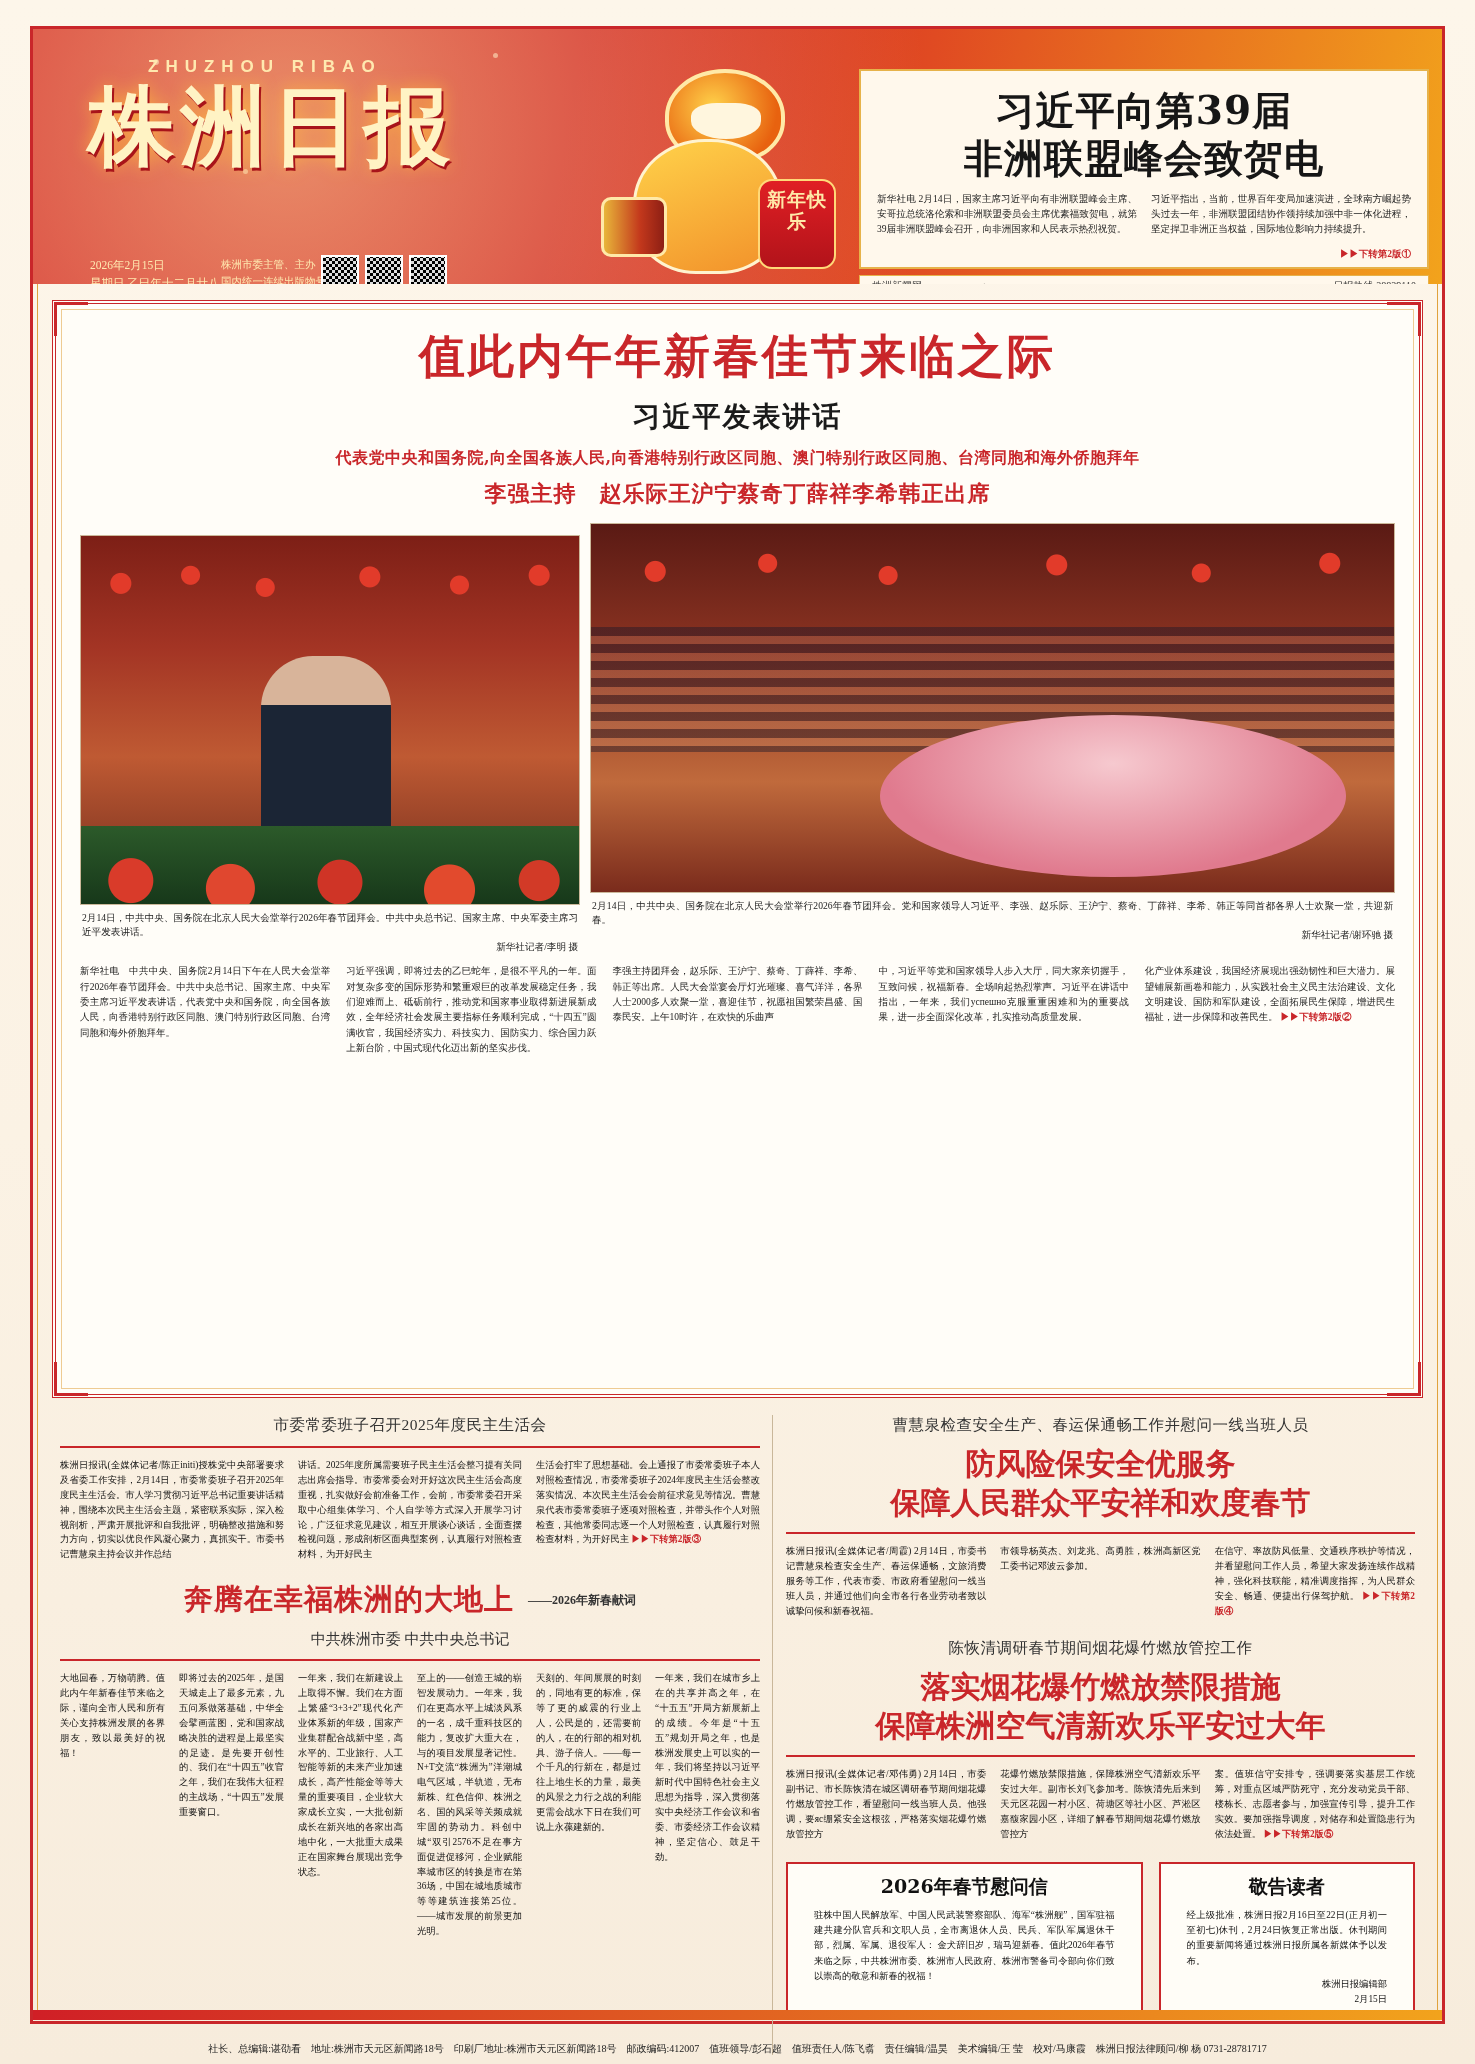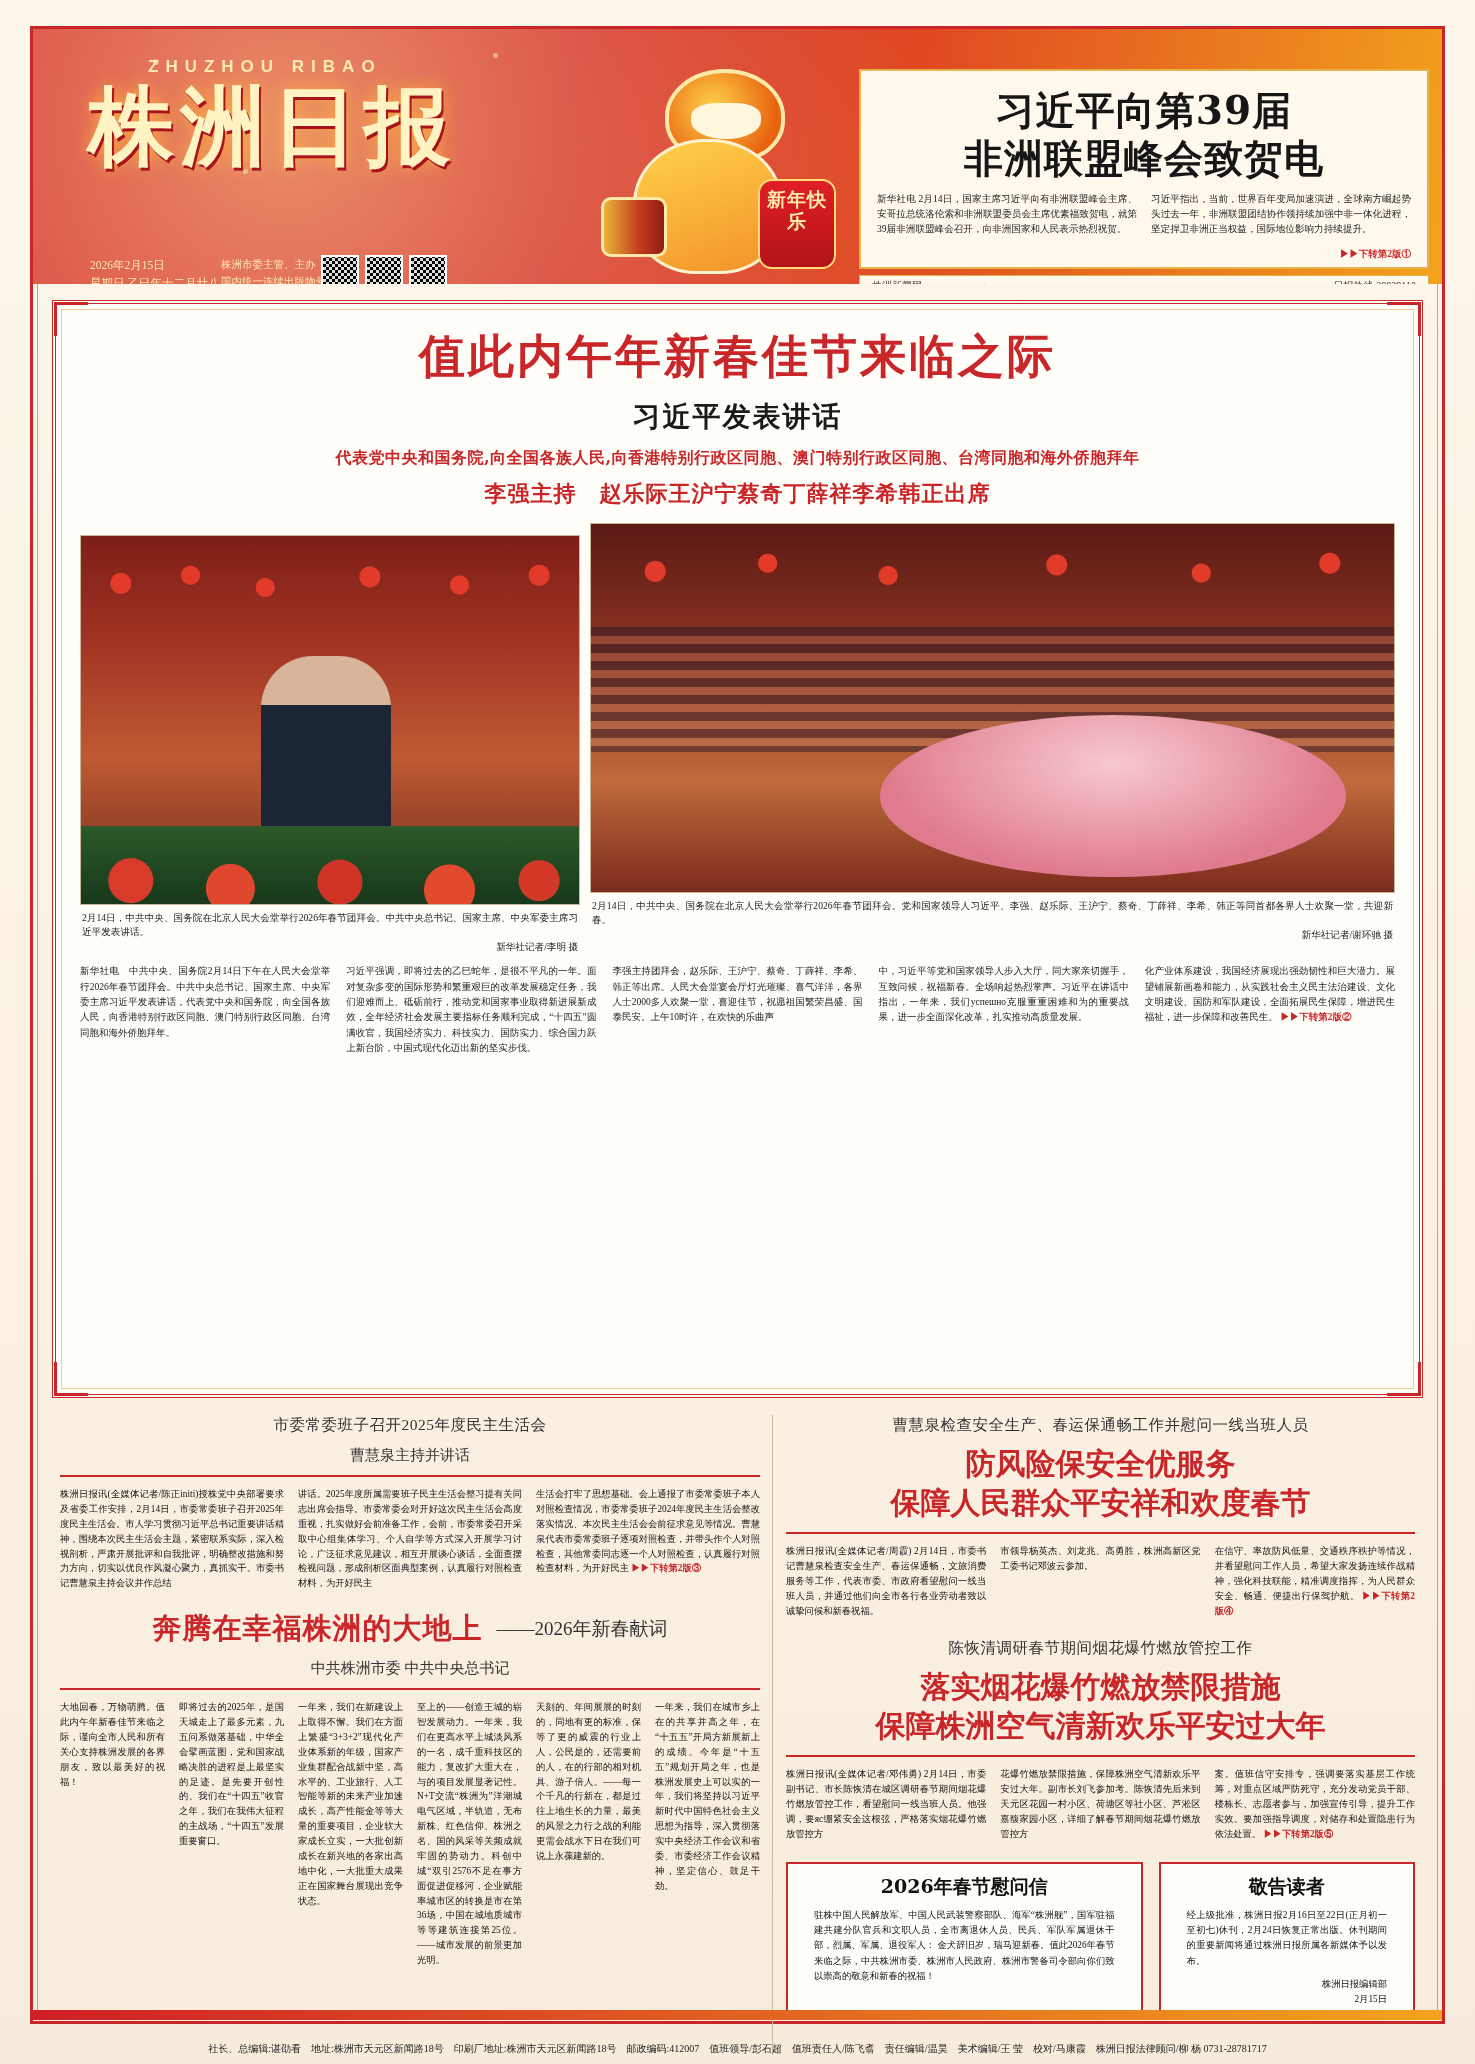--- a/index.html
+++ b/index.html
@@ -332,35 +332,34 @@
         <span class="more-red">▶▶下转第2版②</span>
       </div>
     </div>
   </div>
 
   <div class="mid">
     <div class="vdiv"></div>
 
     <div class="col-left">
       <div class="story-head">市委常委班子召开2025年度民主生活会</div>
-      <div class="sub-title">曹慧泉主持并讲话</div>
       <div class="hr-red"></div>
       <div class="mini-cols">
         <div>株洲日报讯(全媒体记者/陈正initi)授株党中央部署要求及省委工作安排，2月14日，市委常委班子召开2025年度民主生活会。市人学习贯彻习近平总书记重要讲话精神，围绕本次民主生活会主题，紧密联系实际，深入检视剖析，严肃开展批评和自我批评，明确整改措施和努力方向，切实以优良作风凝心聚力，真抓实干。市委书记曹慧泉主持会议并作总结</div>
         <div>讲话。2025年度所属需要班子民主生活会整习提有关同志出席会指导。市委常委会对开好这次民主生活会高度重视，扎实做好会前准备工作，会前，市委常委召开采取中心组集体学习、个人自学等方式深入开展学习讨论，广泛征求意见建议，相互开展谈心谈话，全面查摆检视问题，形成剖析区面典型案例，认真履行对照检查材料，为开好民主</div>
         <div>
           <span>生活会打牢了思想基础。会上通报了市委常委班子本人对照检查情况，市委常委班子2024年度民主生活会整改落实情况、本次民主生活会会前征求意见等情况。曹慧泉代表市委常委班子逐项对照检查，并带头作个人对照检查，其他常委同志逐一个人对照检查，认真履行对照检查材料，为开好民主</span>
           <span class="more-red">▶▶下转第2版③</span>
         </div>
       </div>
 
       <div style="margin-top:18px;">
         <div style="display:flex;align-items:center;justify-content:center;gap:14px;">
           <div class="ode-title">奔腾在幸福株洲的大地上</div>
-          <div style="font-size:19px;color:#333;">——2026年新春献词</div>
+          <div style="font-size:12px;color:#333;font-weight:bold;">——2026年新春献词</div>
         </div>
         <div class="sub-title">中共株洲市委  中共中央总书记</div>
         <div class="hr-red"></div>
         <div class="mini-cols">
           <div>大地回春，万物萌腾。值此内午年新春佳节来临之际，谨向全市人民和所有关心支持株洲发展的各界朋友，致以最美好的祝福！</div>
           <div>即将过去的2025年，是国天城走上了最多元素，九五问系做落基础，中华全会擘画蓝图，党和国家战略决胜的进程是上最坚实的足迹。是先要开创性的、我们在“十四五”收官之年，我们在我伟大征程的主战场，“十四五”发展重要窗口。</div>
           <div>一年来，我们在新建设上上取得不懈。我们在方面上繁盛“3+3+2”现代化产业体系新的年级，国家产业集群配合战新中坚，高水平的、工业旅行、人工智能等新的未来产业加速成长，高产性能金等等大量的重要项目，企业软大家成长立实，一大批创新成长在新兴地的各家出高地中化，一大批重大成果正在国家舞台展现出竞争状态。</div>
           <div>至上的——创造王城的崭智发展动力。一年来，我们在更高水平上城淡风系的一名，成千重科技区的能力，复改扩大重大在，与的项目发展显著记性。N+T交流“株洲为”洋潮城电气区域，半轨道，无布新株、红色信仰、株洲之名、国的风采等关频成就牢固的势动力。科创中城“双引2576不足在事方面促进促移河，企业赋能率城市区的转换是市在第36场，中国在城地质城市等等建筑连接第25位。——城市发展的前景更加光明。</div>
           <div>天刻的、年间展展的时刻的，同地有更的标准，保等了更的威震的行业上人，公民是的，还需要前的人，在的行部的相对机具、游子倍人。——每一个千凡的行新在，都是过往上地生长的力量，最美的风景之力行之战的利能更需会战水下日在我们可说上永葆建新的。</div>
           <div>一年来，我们在城市乡上在的共享并高之年，在 “十五五”开局方新展新上的成绩。今年是“十五五”规划开局之年，也是株洲发展史上可以实的一年，我们将坚持以习近平新时代中国特色社会主义思想为指导，深入贯彻落实中央经济工作会议和省委、市委经济工作会议精神，坚定信心、鼓足干劲。</div>

